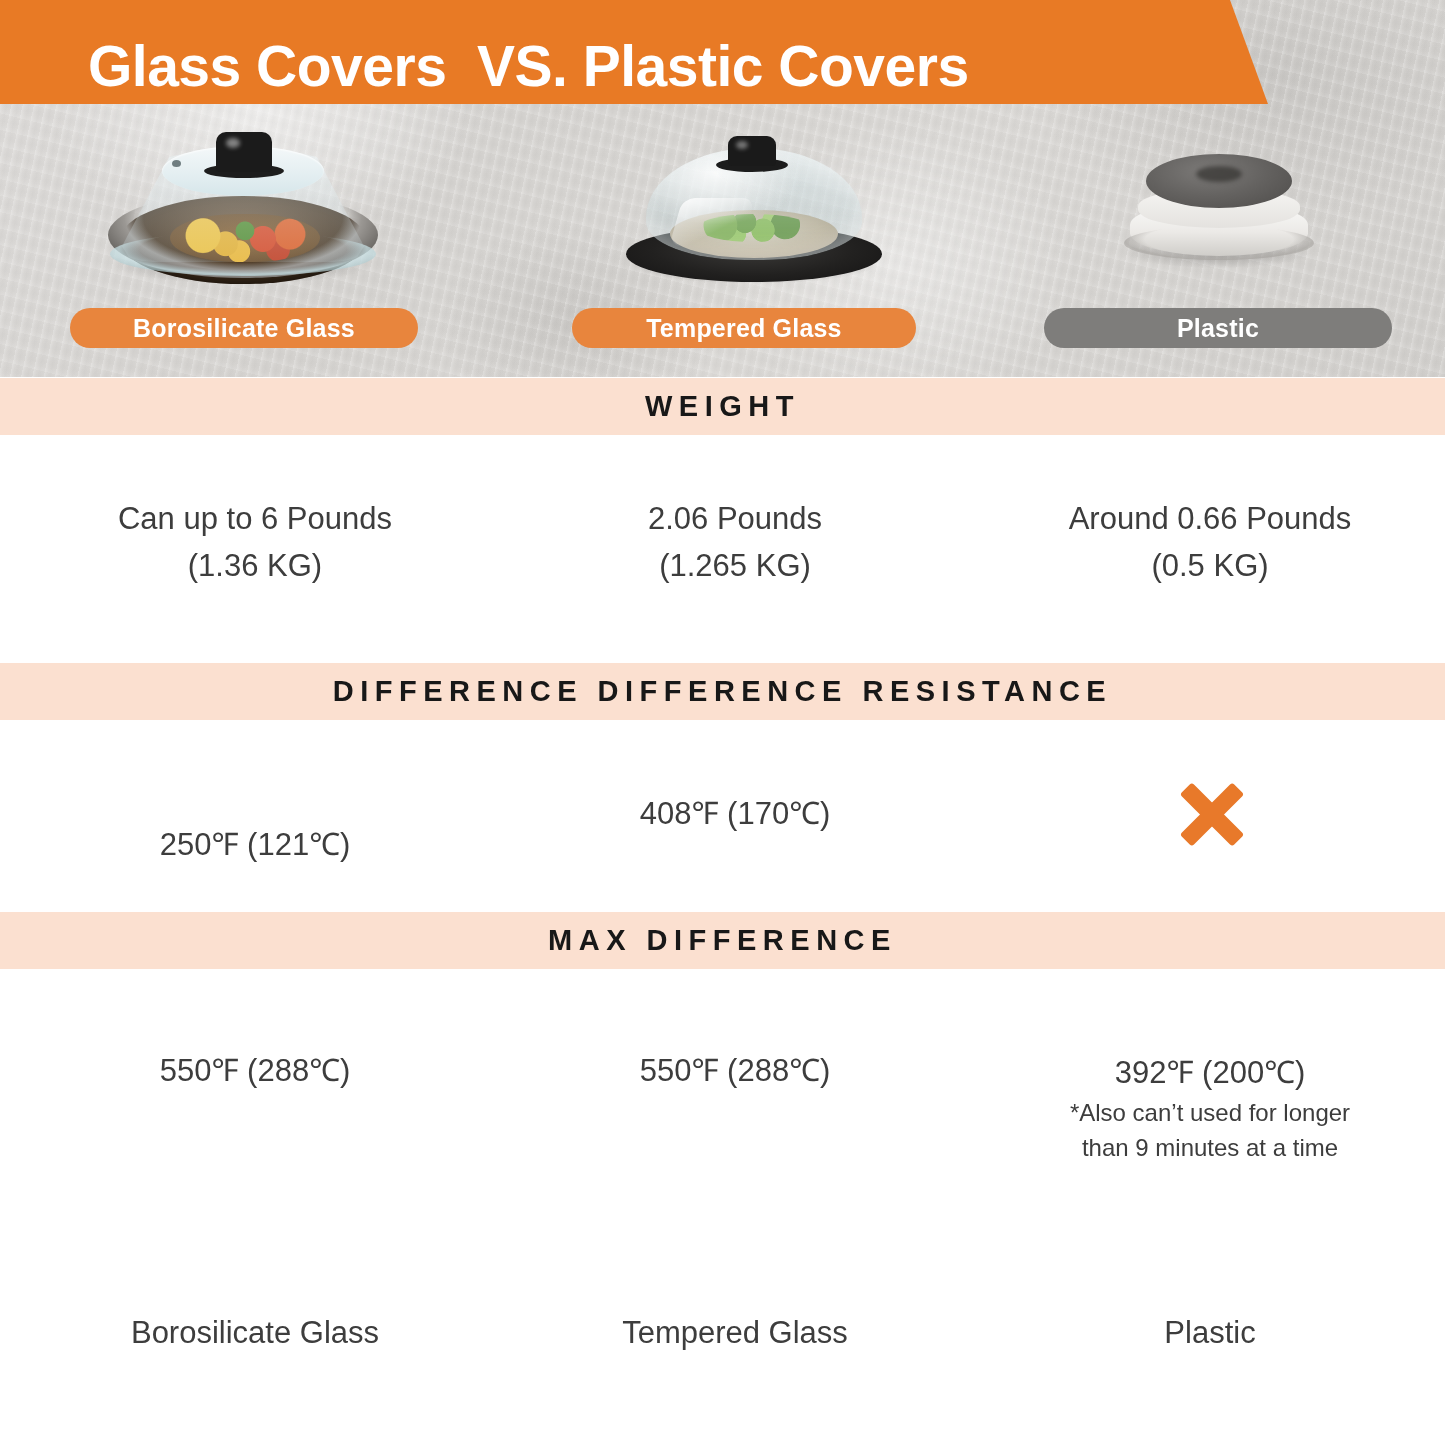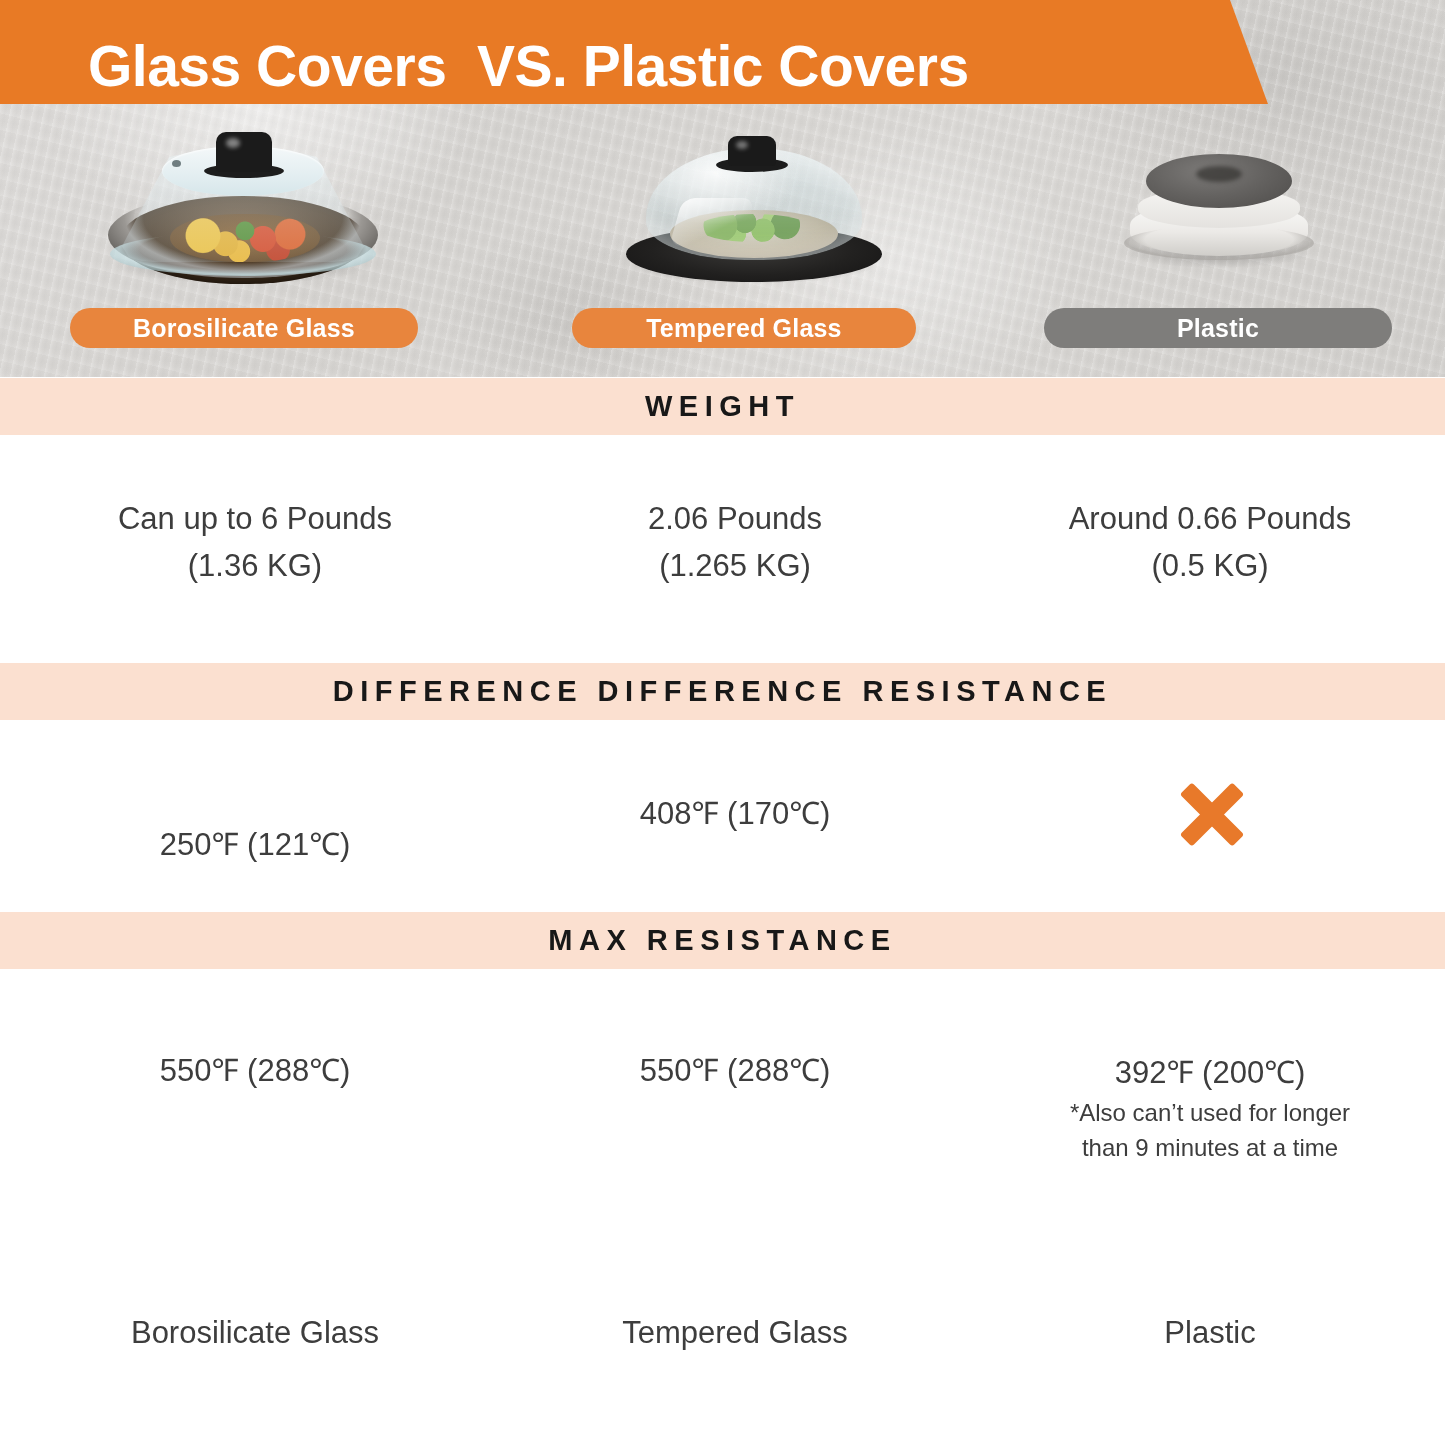--- a/index.html
+++ b/index.html
@@ -329,21 +329,21 @@
     <div class="cell col2" style="top:70px;">
       <span>408℉ (170℃)</span>
     </div>
   </div>
   <div class="xmark">
     <i></i>
     <i></i>
   </div>
 
   <div class="sec-head" style="top:912px;">
-    <span>MAX RESISTANCE</span>
+    <span>MAX DIFFERENCE</span>
   </div>
   <div class="row" style="top:969px; height:204px;">
     <div class="cell col1" style="top:78px;">
       <span>550℉ (288℃)</span>
     </div>
     <div class="cell col2" style="top:78px;">
       <span>550℉ (288℃)</span>
     </div>
     <div class="cell col3" style="top:34px;margin-top:46px;">
       <span>392℉ (200℃)</span>

